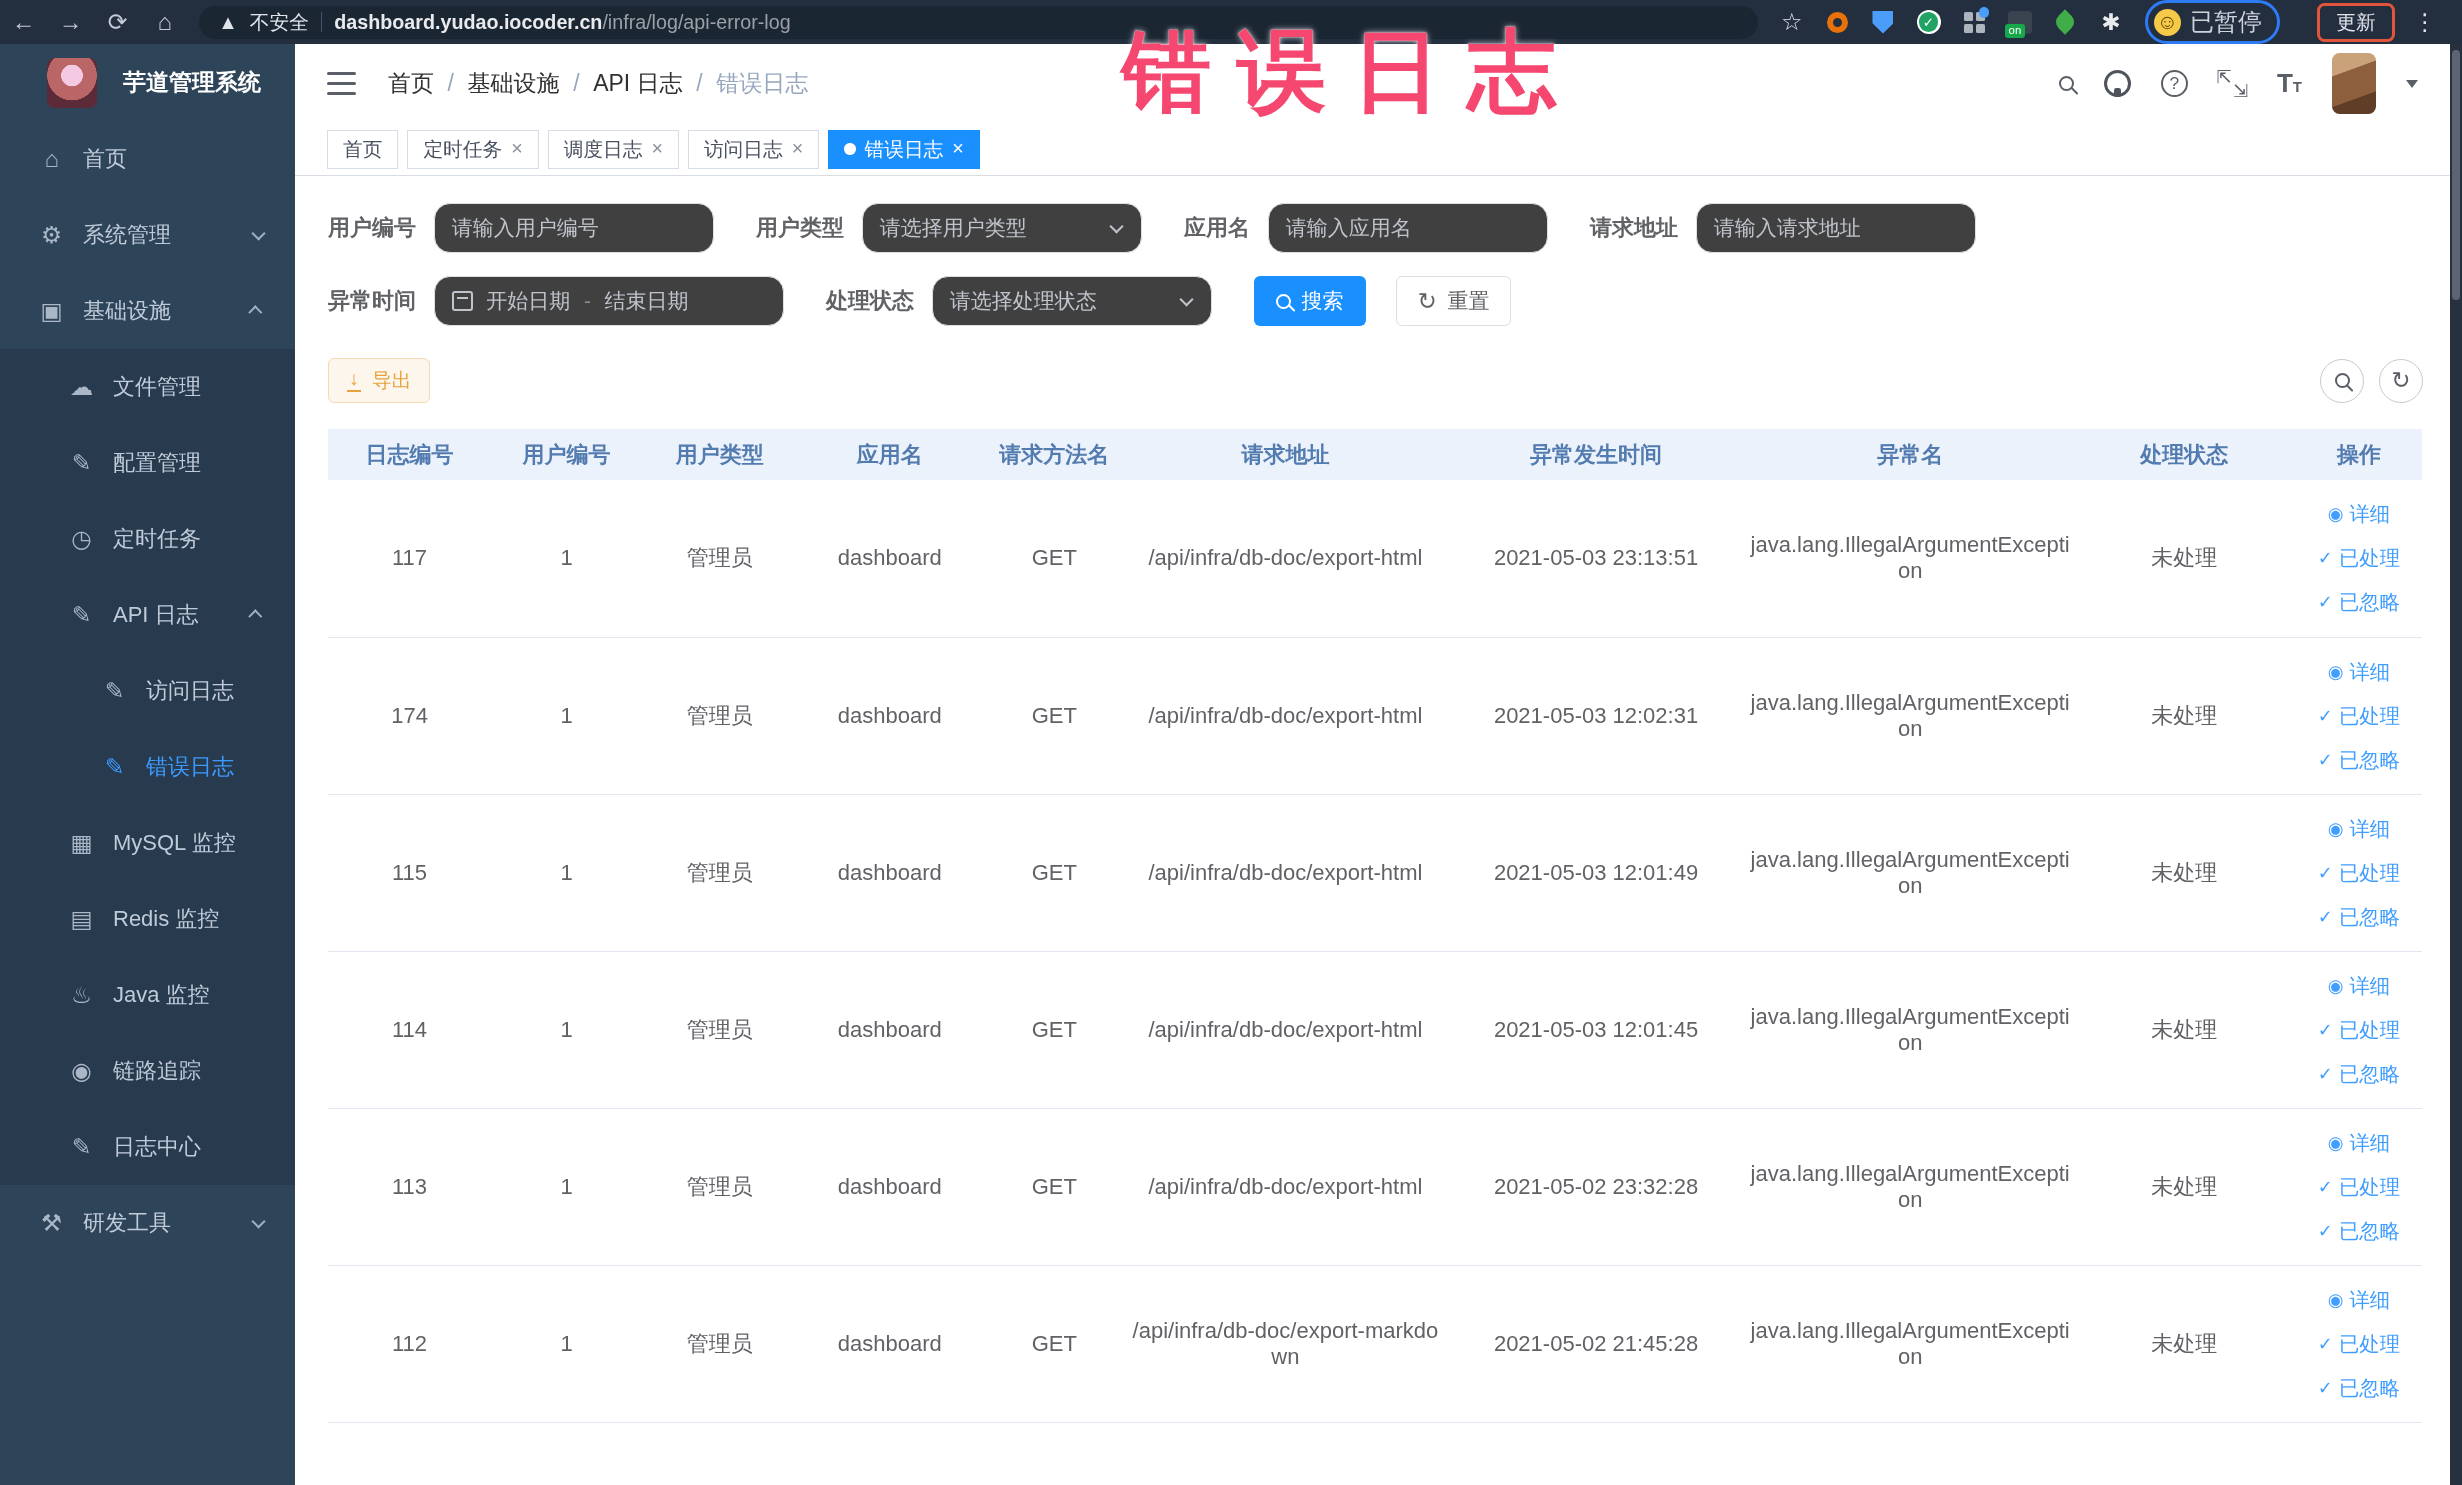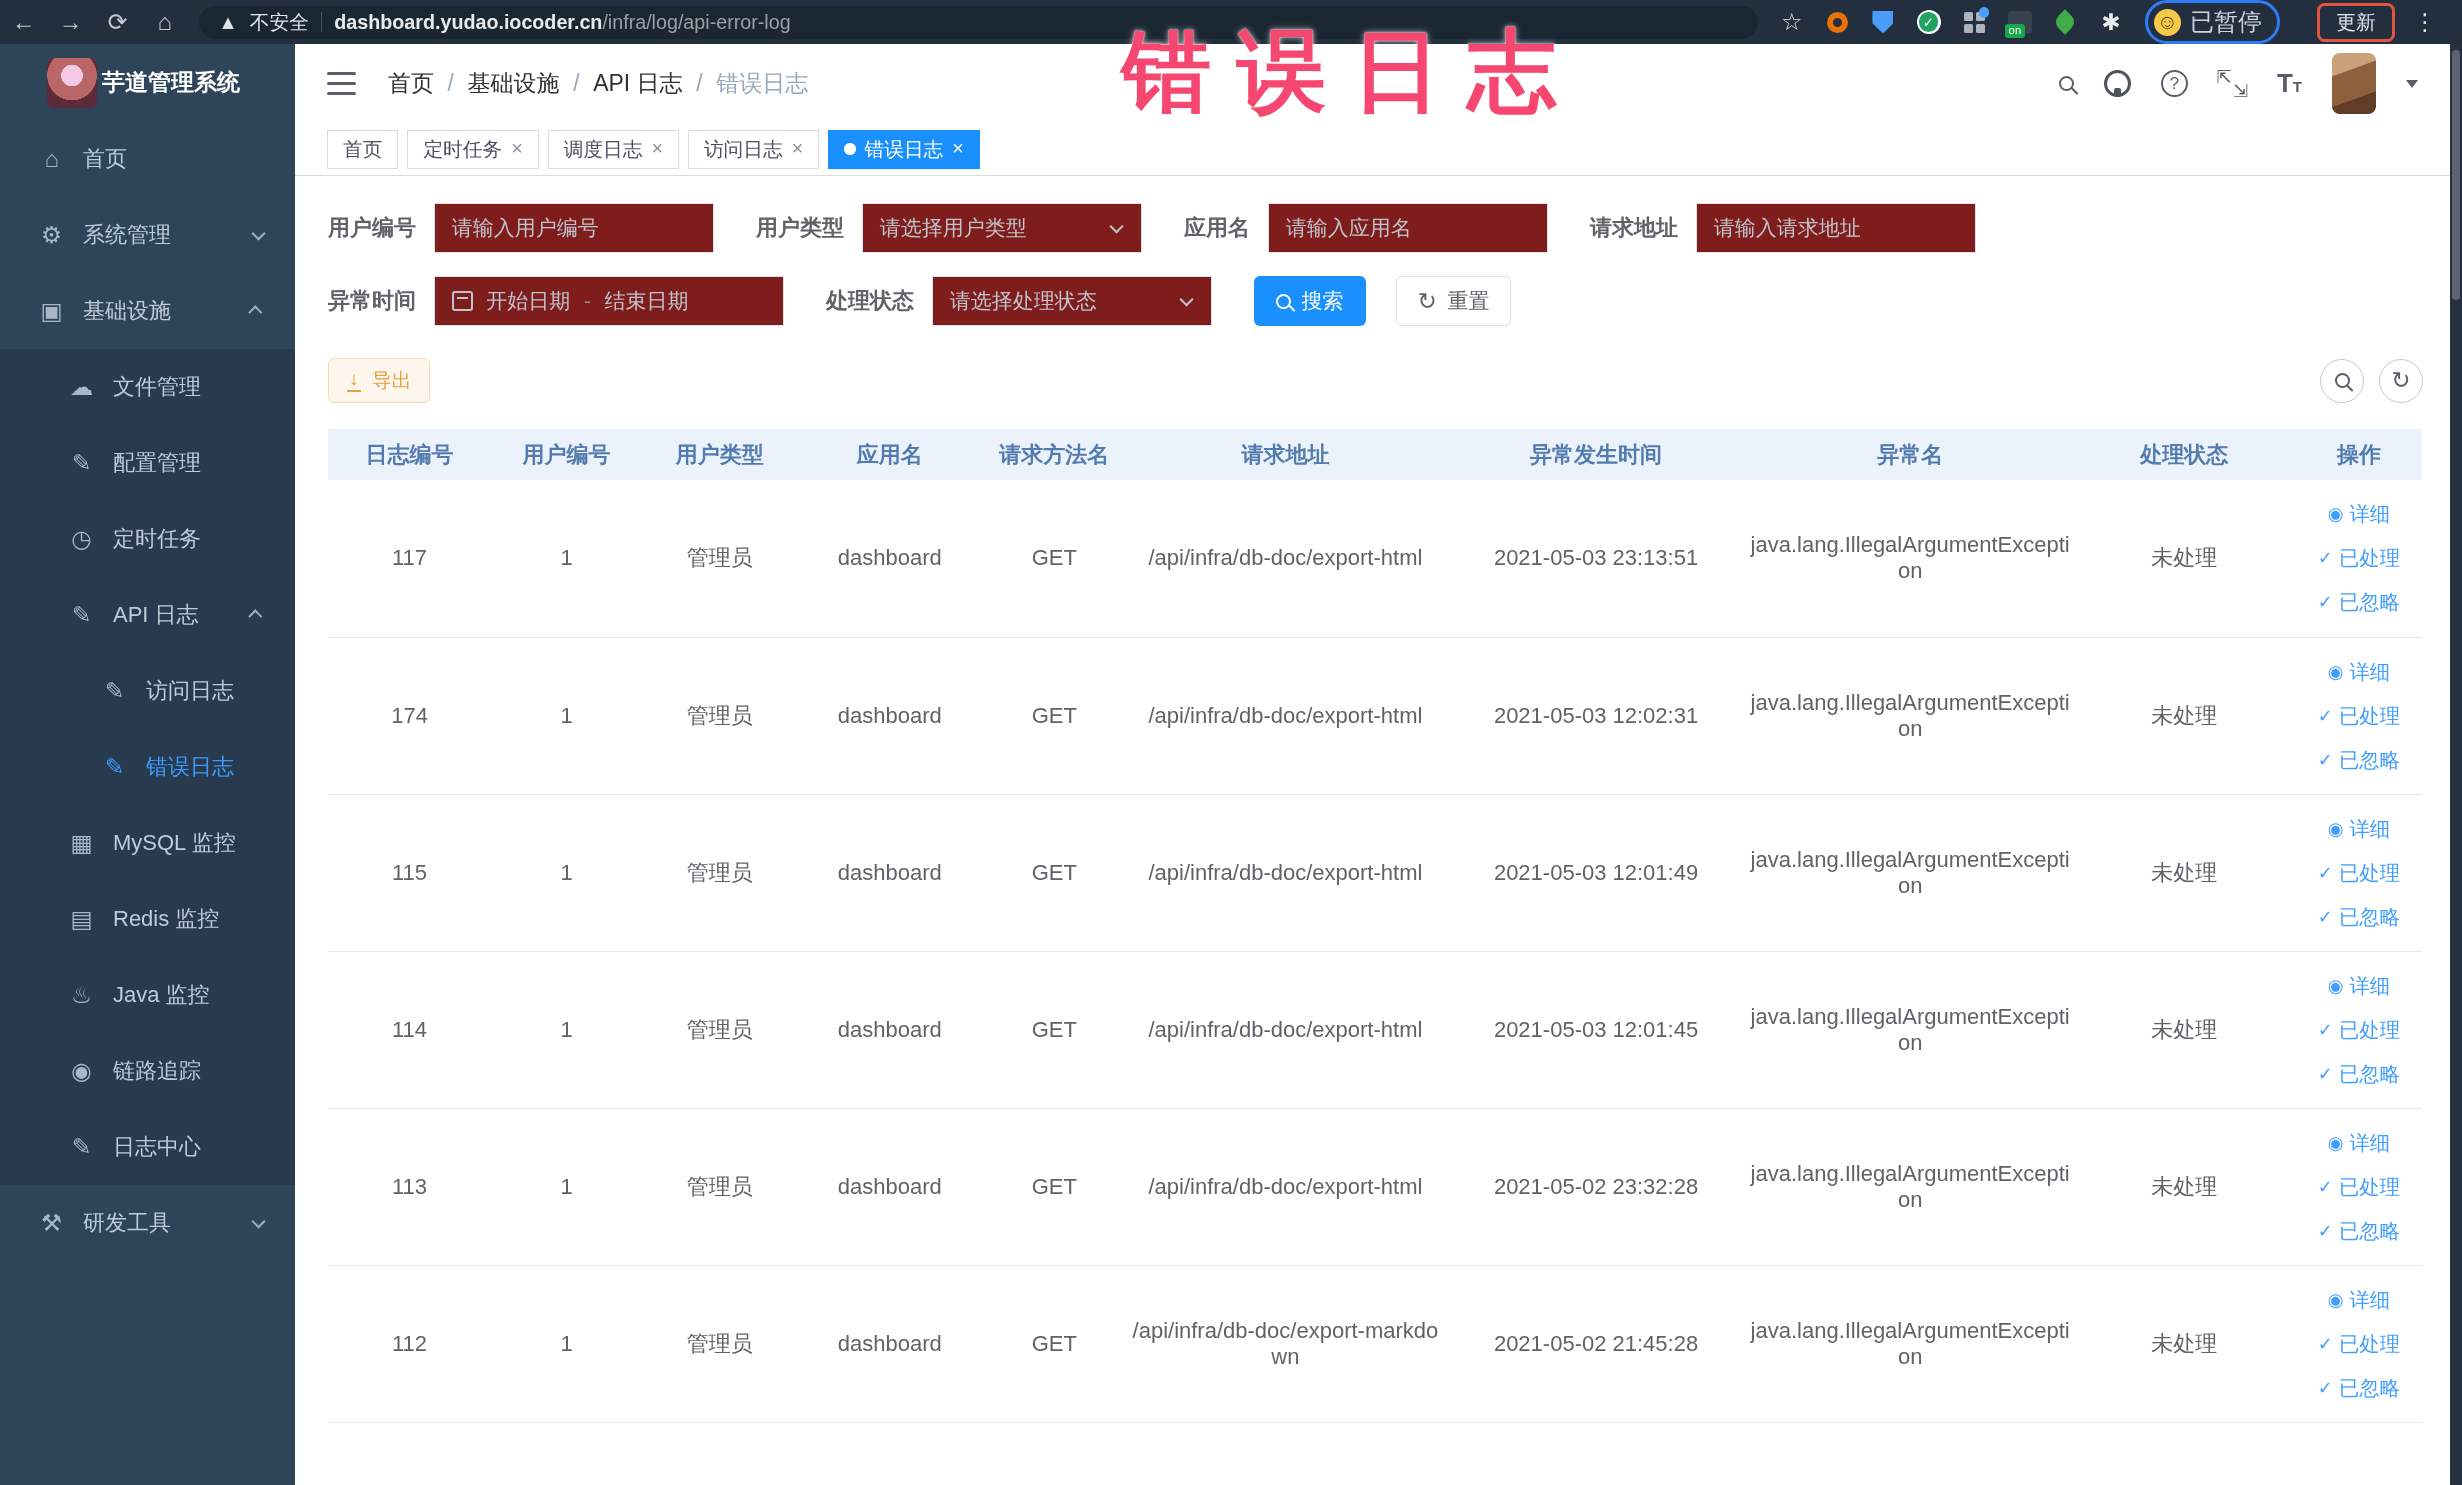--- a/index.html
+++ b/index.html
@@ -41,21 +41,21 @@
 
   
   .annotation-text { position:absolute; left:1122px; top:12px; z-index:60; font-size:89px; font-weight:bold;
     color:#f5476f; letter-spacing:26px; text-shadow:0 0 6px rgba(255,255,255,.75), 0 0 1.5px #fff; pointer-events:none; }
 
   
   .app { position:absolute; top:44px; left:0; right:12px; bottom:0; display:flex; background:#fff; }
 
   
   .sidebar { width:295px; flex:0 0 295px; background:#2e4459; color:#bfcbd9; overflow:hidden; }
-  .logo-row { height:77px; display:flex; align-items:center; padding-left:47px; gap:5px; }
+  .logo-row { height:77px; display:flex; align-items:center; padding-left:47px; gap:26px; }
   .logo-img { width:50px; height:50px; border-radius:7.6px; flex:0 0 auto;
     background:radial-gradient(circle at 50% 35%, #f3c9e4 0 26%, #b66 27% 60%, #5d2a3a 61%); }
   .logo-title { color:#fff; font-weight:bold; font-size:23px; }
   .mi { height:76px; display:flex; align-items:center; font-size:22px; cursor:pointer; }
   .mi .ico { width:33px; text-align:center; font-size:23.5px; color:#a9b7c6; margin-right:15px; flex:0 0 auto; }
   .mi.d0 { padding-left:35px; }
   .mi.d1 { padding-left:65px; }
   .mi.d2 { padding-left:98px; }
   .mi.dark { background:#273a4e; }
   .mi .lbl { flex:1; }
@@ -100,21 +100,21 @@
   .tab .x { font-size:19.7px; color:#8a909b; line-height:1; }
   .tab.active { background:#1a90ff; border-color:#1a90ff; color:#fff; }
   .tab.active .x { color:#fff; }
 
   
   .content { flex:1; padding:27px 27px 0 33px; position:relative; overflow:hidden; }
   .frow { display:flex; align-items:center; }
   .frow + .frow { margin-top:23px; }
   .fitem { display:flex; align-items:center; margin-right:42px; }
   .flabel { font-size:22px; font-weight:bold; color:#606266; margin-right:18px; white-space:nowrap; }
-  .finput { width:280px; height:50px; border:1.5px solid #dcdfe6; border-radius:0; background:#7f1d1d;
+  .finput { width:280px; height:50px; border:1.5px solid #dcdfe6; border-radius:16px; background:#404040;
     display:flex; align-items:center; padding:0 16.7px; font-size:21px; color:#bfc4cc; }
   .finput.select { justify-content:space-between; }
   .finput .chev { color:#c0c4cc; margin-right:4.5px; }
   .finput.date { width:350px; gap:13.6px; }
   .cal { width:21px; height:19.7px; border:2.3px solid #c0c4cc; border-radius:3px; position:relative; flex:0 0 auto; }
   .cal::before { content:""; position:absolute; left:3px; right:3px; top:3.8px; height:2.3px; background:#c0c4cc; }
   .date-sep { color:#8a8f99; }
   .btn { height:50px; border-radius:6px; display:flex; align-items:center; gap:10.6px; padding:0 21px;
     font-size:21px; cursor:pointer; border:1.5px solid transparent; }
   .btn.primary { background:#1a90ff; color:#fff; }

